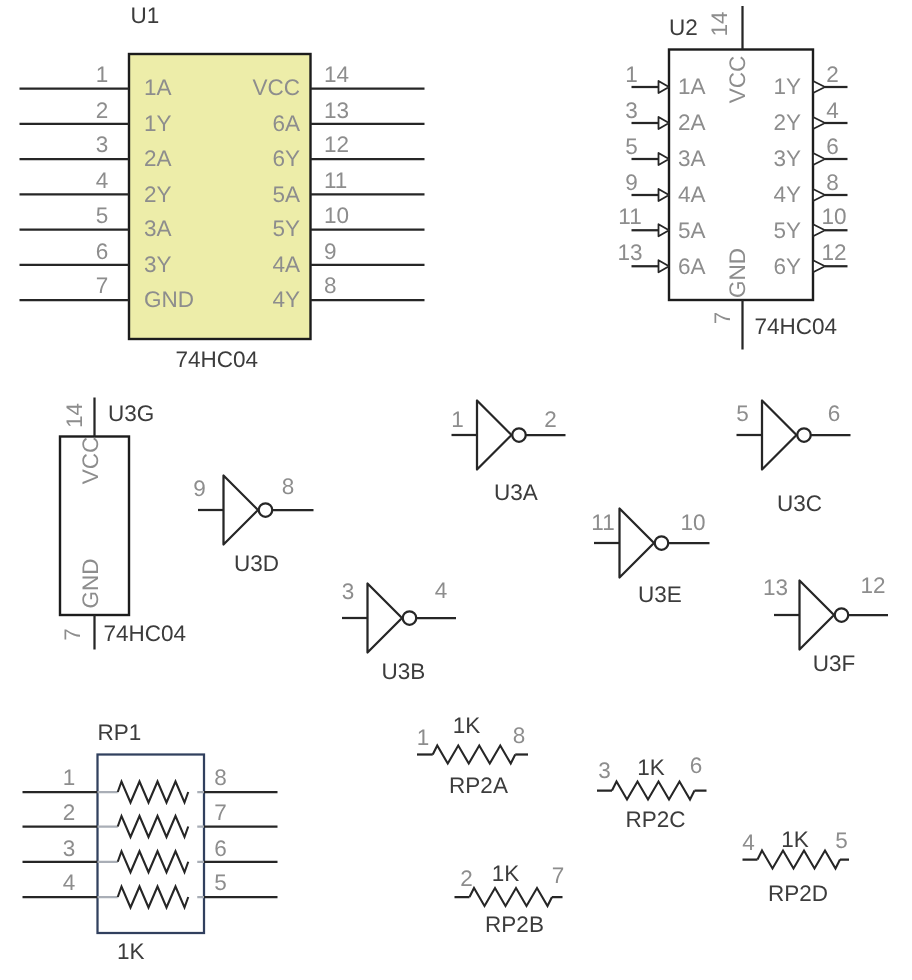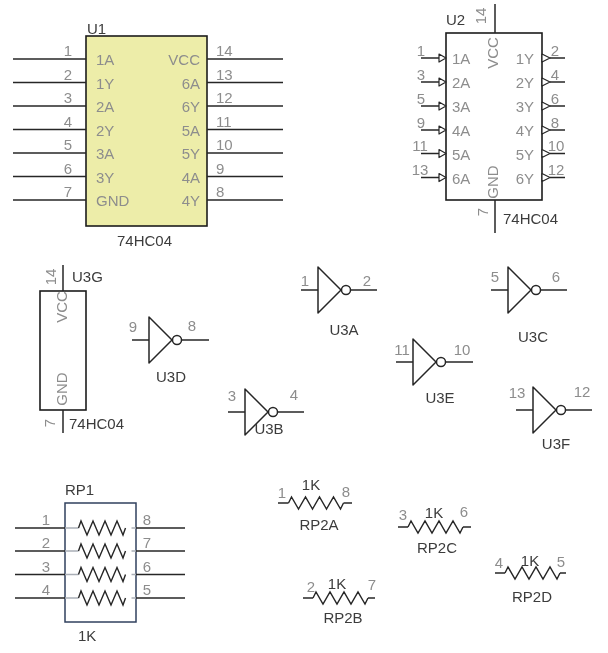--- a/index.html
+++ b/index.html
@@ -166,21 +166,21 @@
       <line class="w" x1="463" y1="527" x2="471" y2="527"></line>
     </g>
     <g>
       <line class="w" x1="495" y1="573" x2="505" y2="573"></line>
       <path class="zig" d="M505 573 l3 -6 l7 12 l7 -12 l7 12 l7 -12 l7 12 l7 -12 l7 12 l3 -6"></path>
       <line class="w" x1="560" y1="573" x2="566" y2="573"></line>
     </g>
   </svg>
 
   <div>
-    <span class="t l d" style="left:87px;top:28px">U1</span>
+    <span class="t l d" style="left:87px;top:11px">U1</span>
     <span class="t l d" style="left:117px;top:240px">74HC04</span>
     <span class="t c g" style="left:68px;top:50px">1</span>
     <span class="t c g" style="left:68px;top:73.5px">2</span>
     <span class="t c g" style="left:68px;top:97px">3</span>
     <span class="t c g" style="left:68px;top:120.5px">4</span>
     <span class="t c g" style="left:68px;top:144px">5</span>
     <span class="t c g" style="left:68px;top:167.5px">6</span>
     <span class="t c g" style="left:68px;top:191px">7</span>
     <span class="t l g" style="left:96px;top:59px">1A</span>
     <span class="t l g" style="left:96px;top:82.5px">1Y</span>
@@ -248,21 +248,21 @@
   </div>
 
   <div>
     <span class="t c g" style="left:305px;top:280px">1</span>
     <span class="t c g" style="left:367px;top:280px">2</span>
     <span class="t c d" style="left:344px;top:329px">U3A</span>
   </div>
   <div>
     <span class="t c g" style="left:232px;top:395px">3</span>
     <span class="t c g" style="left:294px;top:394px">4</span>
-    <span class="t c d" style="left:269px;top:428px">U3B</span>
+    <span class="t c d" style="left:269px;top:448px">U3B</span>
   </div>
   <div>
     <span class="t c g" style="left:495px;top:276px">5</span>
     <span class="t c g" style="left:556px;top:276px">6</span>
     <span class="t c d" style="left:533px;top:336px">U3C</span>
   </div>
   <div>
     <span class="t c g" style="left:133px;top:326px">9</span>
     <span class="t c g" style="left:192px;top:325px">8</span>
     <span class="t c d" style="left:171px;top:376px">U3D</span>

